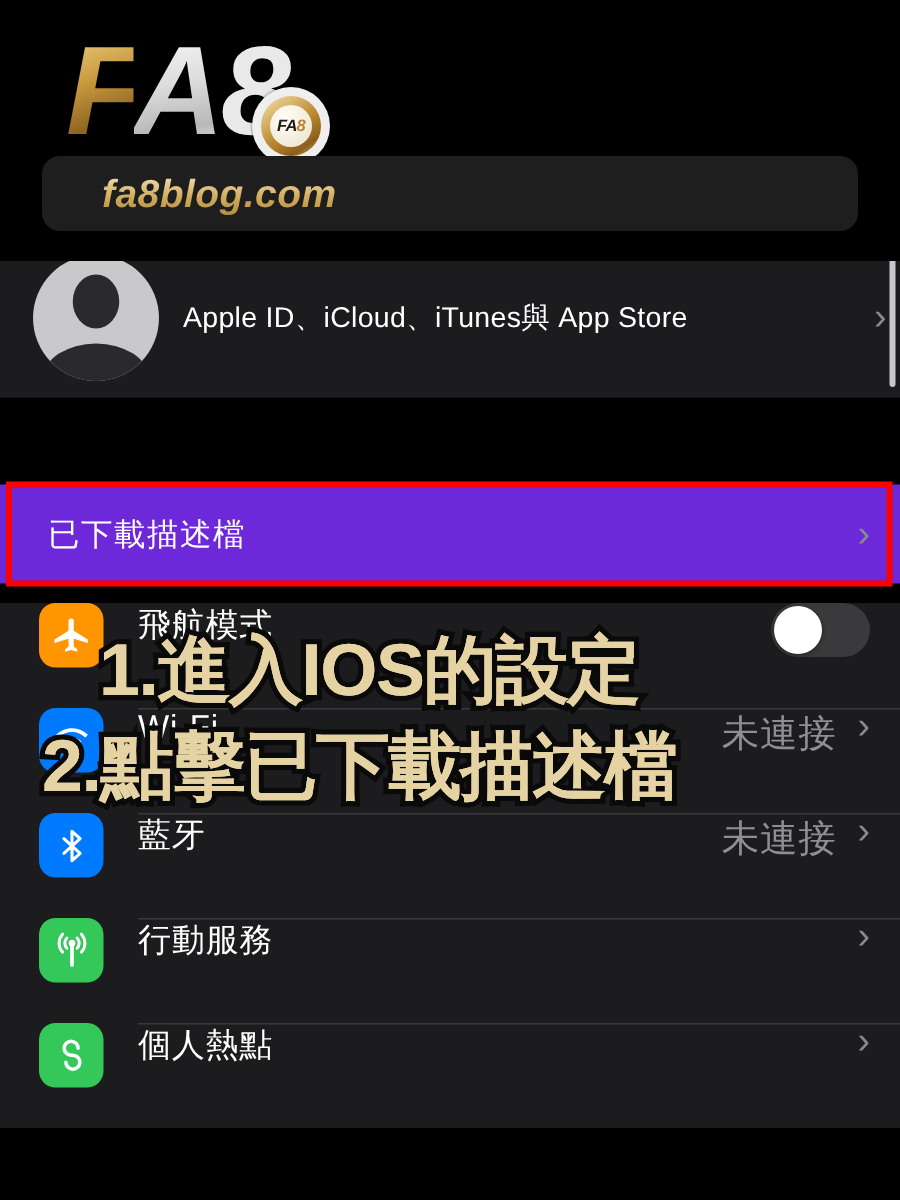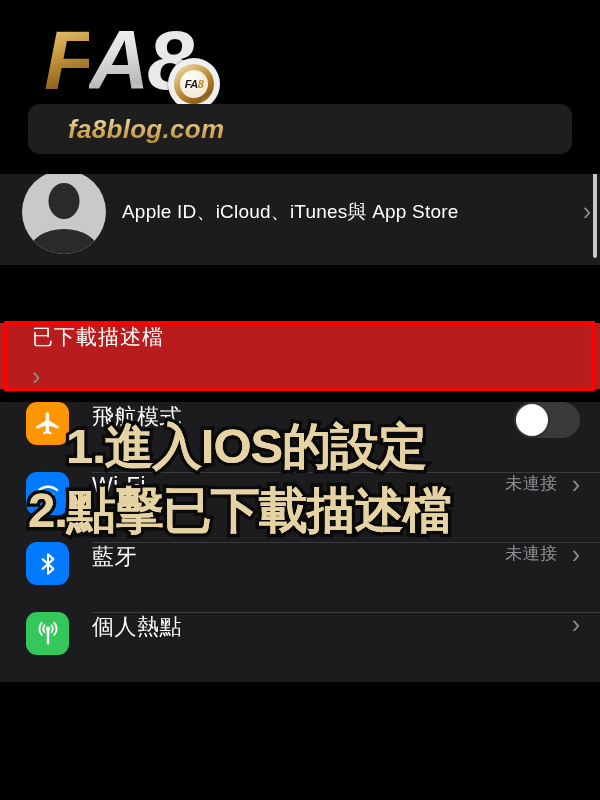--- a/index.html
+++ b/index.html
@@ -90,41 +90,40 @@
   .chev { color:#8a8a8e; font-size:25px; font-weight:300; line-height:1;
           font-family:"Liberation Sans",sans-serif; }
   .chev.thin::before { content:"\203A"; }
 
   .gap { height:58px; background:#000; }
   .gap-small { height:13px; background:#000; }
 
   
   .profile-wrap { position:relative; padding:0; }
   .profile-row {
-    height:66px; background:#b91c1c; display:flex; 
+    height:66px; background:#6d28d9; display:flex; align-items:center;
     padding:0 20px 0 32px;
-    flex-direction:column;
   }
   .profile-row .lbl { flex:1; color:#fff; font-size:21px; letter-spacing:1px; }
   .redbox {
     position:absolute; left:4px; top:-2px; width:591px; height:70px;
     border:4px solid #ff0000; pointer-events:none; z-index:5;
   }
 
   
   .row { height:70px; display:flex; align-items:flex-start; padding:0 20px 0 26px;
          background:#1c1c1e; position:relative; }
   .row + .row::before {
     content:""; position:absolute; left:92px; right:0; top:0; height:1px;
     background:#3a3a3c;
   }
   .ricon { width:43px; height:43px; border-radius:11px; flex:0 0 auto;
            display:flex; align-items:center; justify-content:center; }
   .rlabel { margin-left:23px; color:#fff; font-size:22px; letter-spacing:.5px; flex:1; }
-  .rvalue { color:#8e8e93; font-size:17px; margin-right:14px; letter-spacing:.5px; }
+  .rvalue { color:#8e8e93; font-size:25px; margin-right:14px; letter-spacing:.5px; }
 
   .ic-airplane { background:#ff9500; }
   .ic-wifi     { background:#007aff; }
   .ic-bt       { background:#007aff; }
   .ic-cell     { background:#34c759; }
   .ic-hotspot  { background:#34c759; }
 
   .toggle { width:66px; height:36px; border-radius:18px; background:#3a3a3c;
             position:relative; flex:0 0 auto; }
   .toggle .knob { position:absolute; left:2px; top:2px; width:32px; height:32px;
@@ -240,24 +239,33 @@
 
       <div class="row">
         <div class="ricon ic-cell">
           <svg width="28" height="28" viewBox="0 0 24 24" fill="none" stroke="#fff" stroke-width="1.7" stroke-linecap="round" aria-hidden="true">
             <circle cx="12" cy="7.5" r="1.9" fill="#fff" stroke="none"></circle>
             <path d="M9.1 4.6a4.1 4.1 0 0 0 0 5.8M14.9 4.6a4.1 4.1 0 0 1 0 5.8"></path>
             <path d="M6.6 2.4a7.6 7.6 0 0 0 0 10.2M17.4 2.4a7.6 7.6 0 0 1 0 10.2"></path>
             <path d="M12 9.6V20" stroke-width="2.1"></path>
           </svg>
         </div>
+        <div class="rlabel">行動服務</div>
+        <div class="chev thin"></div>
+      </div>
+
+      <div class="row">
+        <div class="ricon ic-hotspot">
+          <svg width="28" height="28" viewBox="0 0 24 24" fill="none" stroke="#fff" stroke-width="2" stroke-linecap="round" stroke-linejoin="round" aria-hidden="true">
+            <path d="M15.5 7.5a4 4 0 0 0-4-4 4 4 0 0 0-4 4 4 4 0 0 0 4 4h1a4 4 0 0 1 4 4 4 4 0 0 1-4 4 4 4 0 0 1-4-4"></path>
+          </svg>
+        </div>
         <div class="rlabel">個人熱點</div>
         <div class="chev thin"></div>
       </div>
-
 
     </div>
   </div>
 
   <div class="overlay">
     <div class="olabel ol1">1.進入IOS的設定</div>
     <div class="olabel-fill ol1">1.進入IOS的設定</div>
     <div class="olabel ol2">2.點擊已下載描述檔</div>
     <div class="olabel-fill ol2">2.點擊已下載描述檔</div>
   </div>

